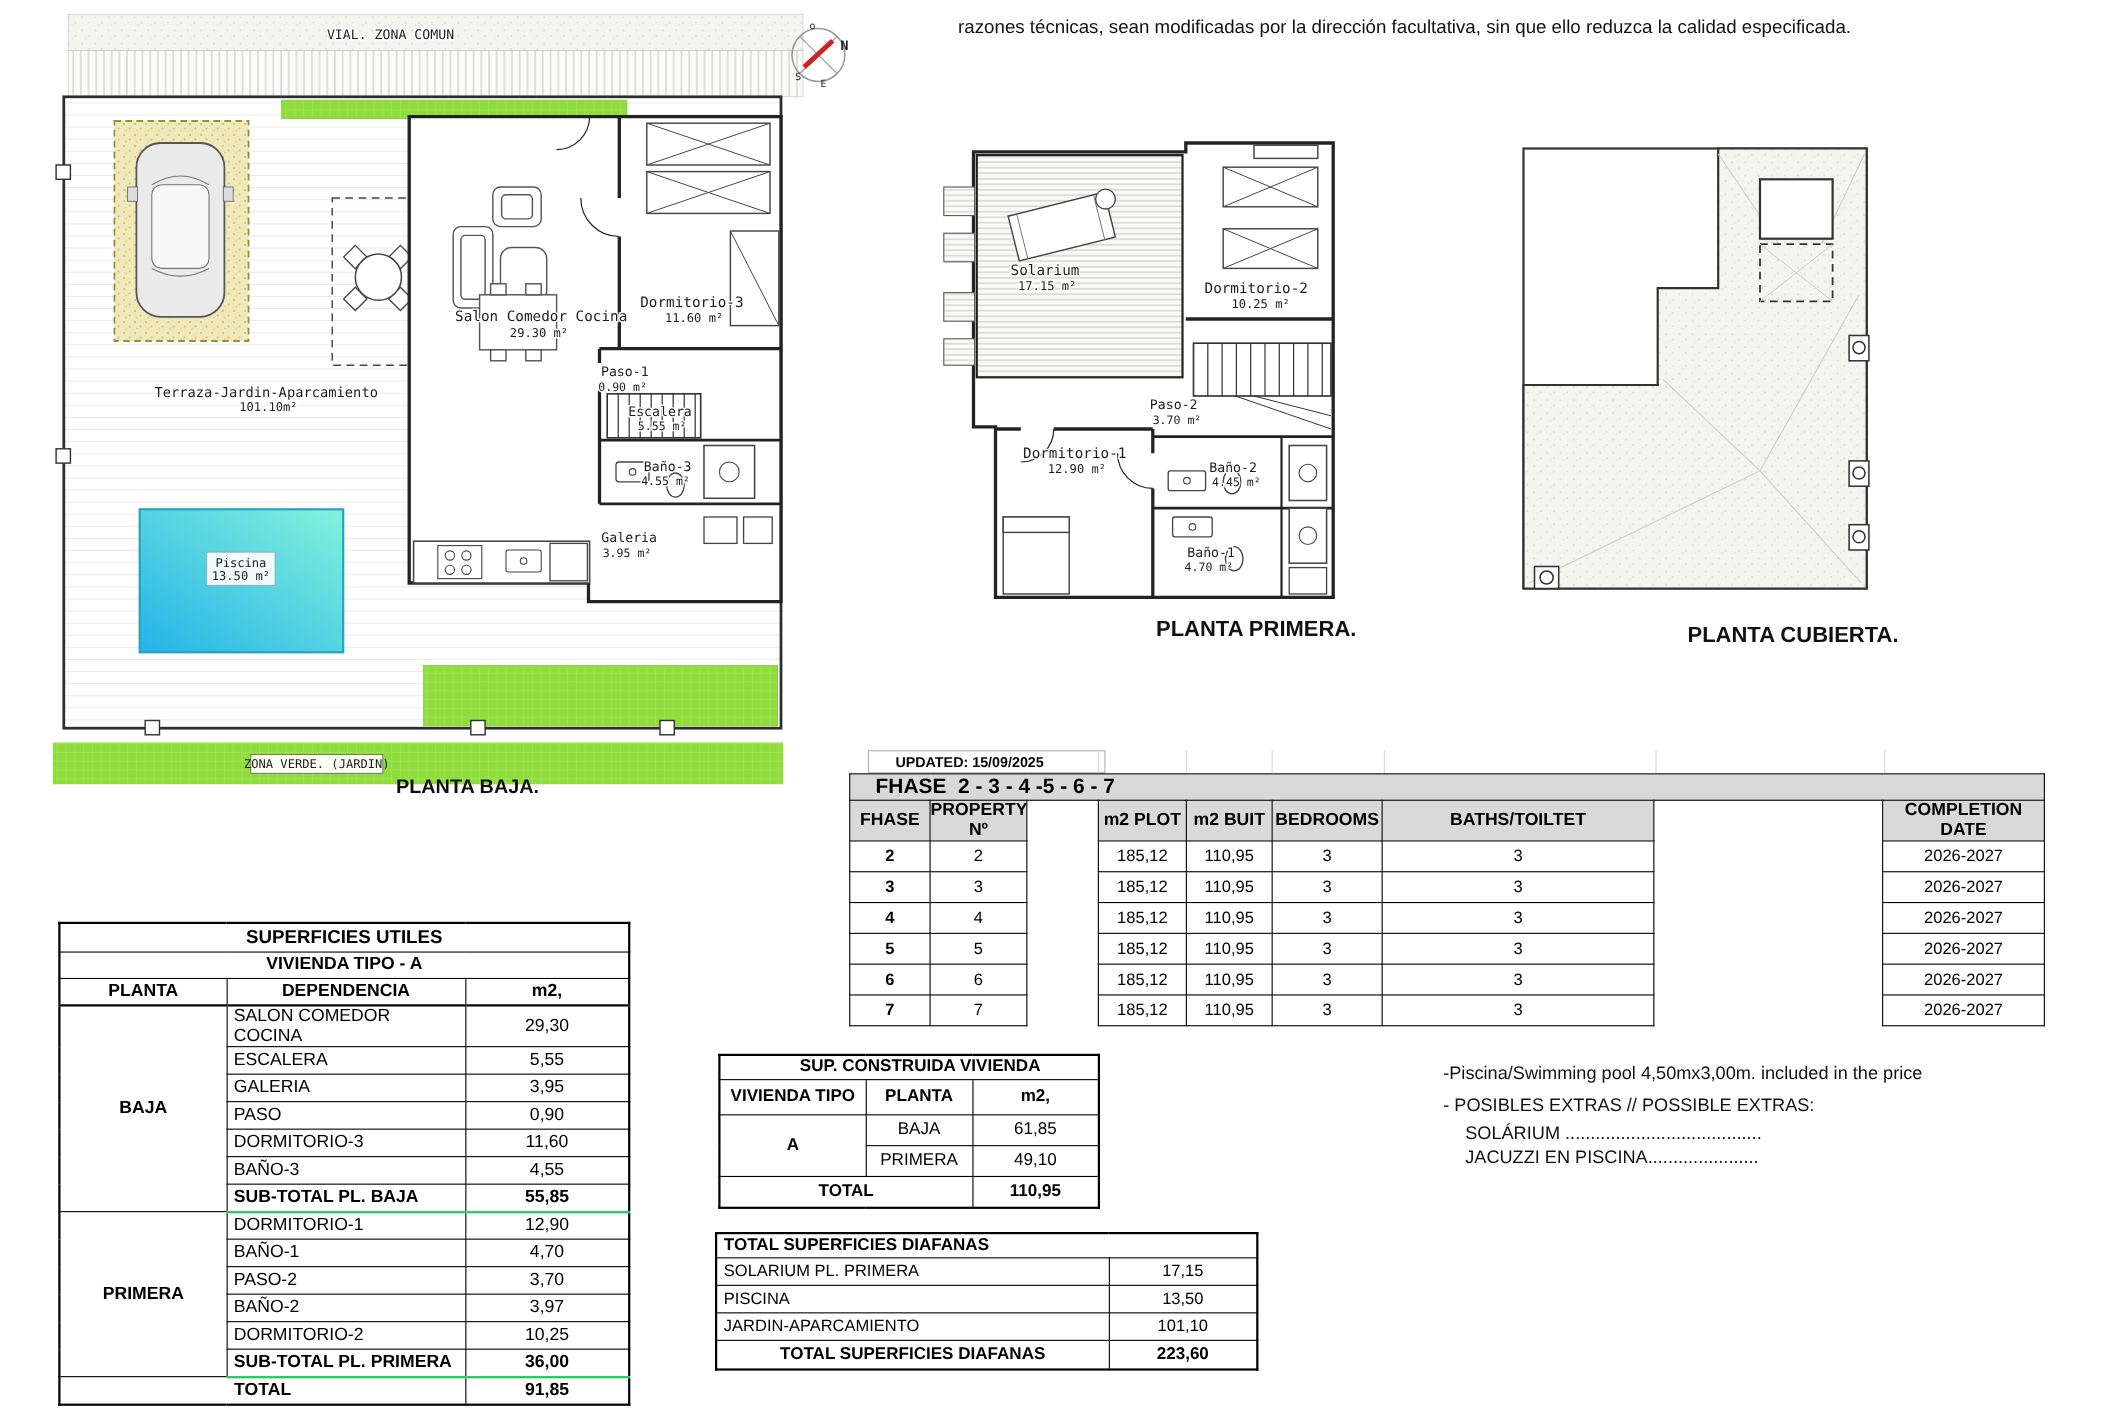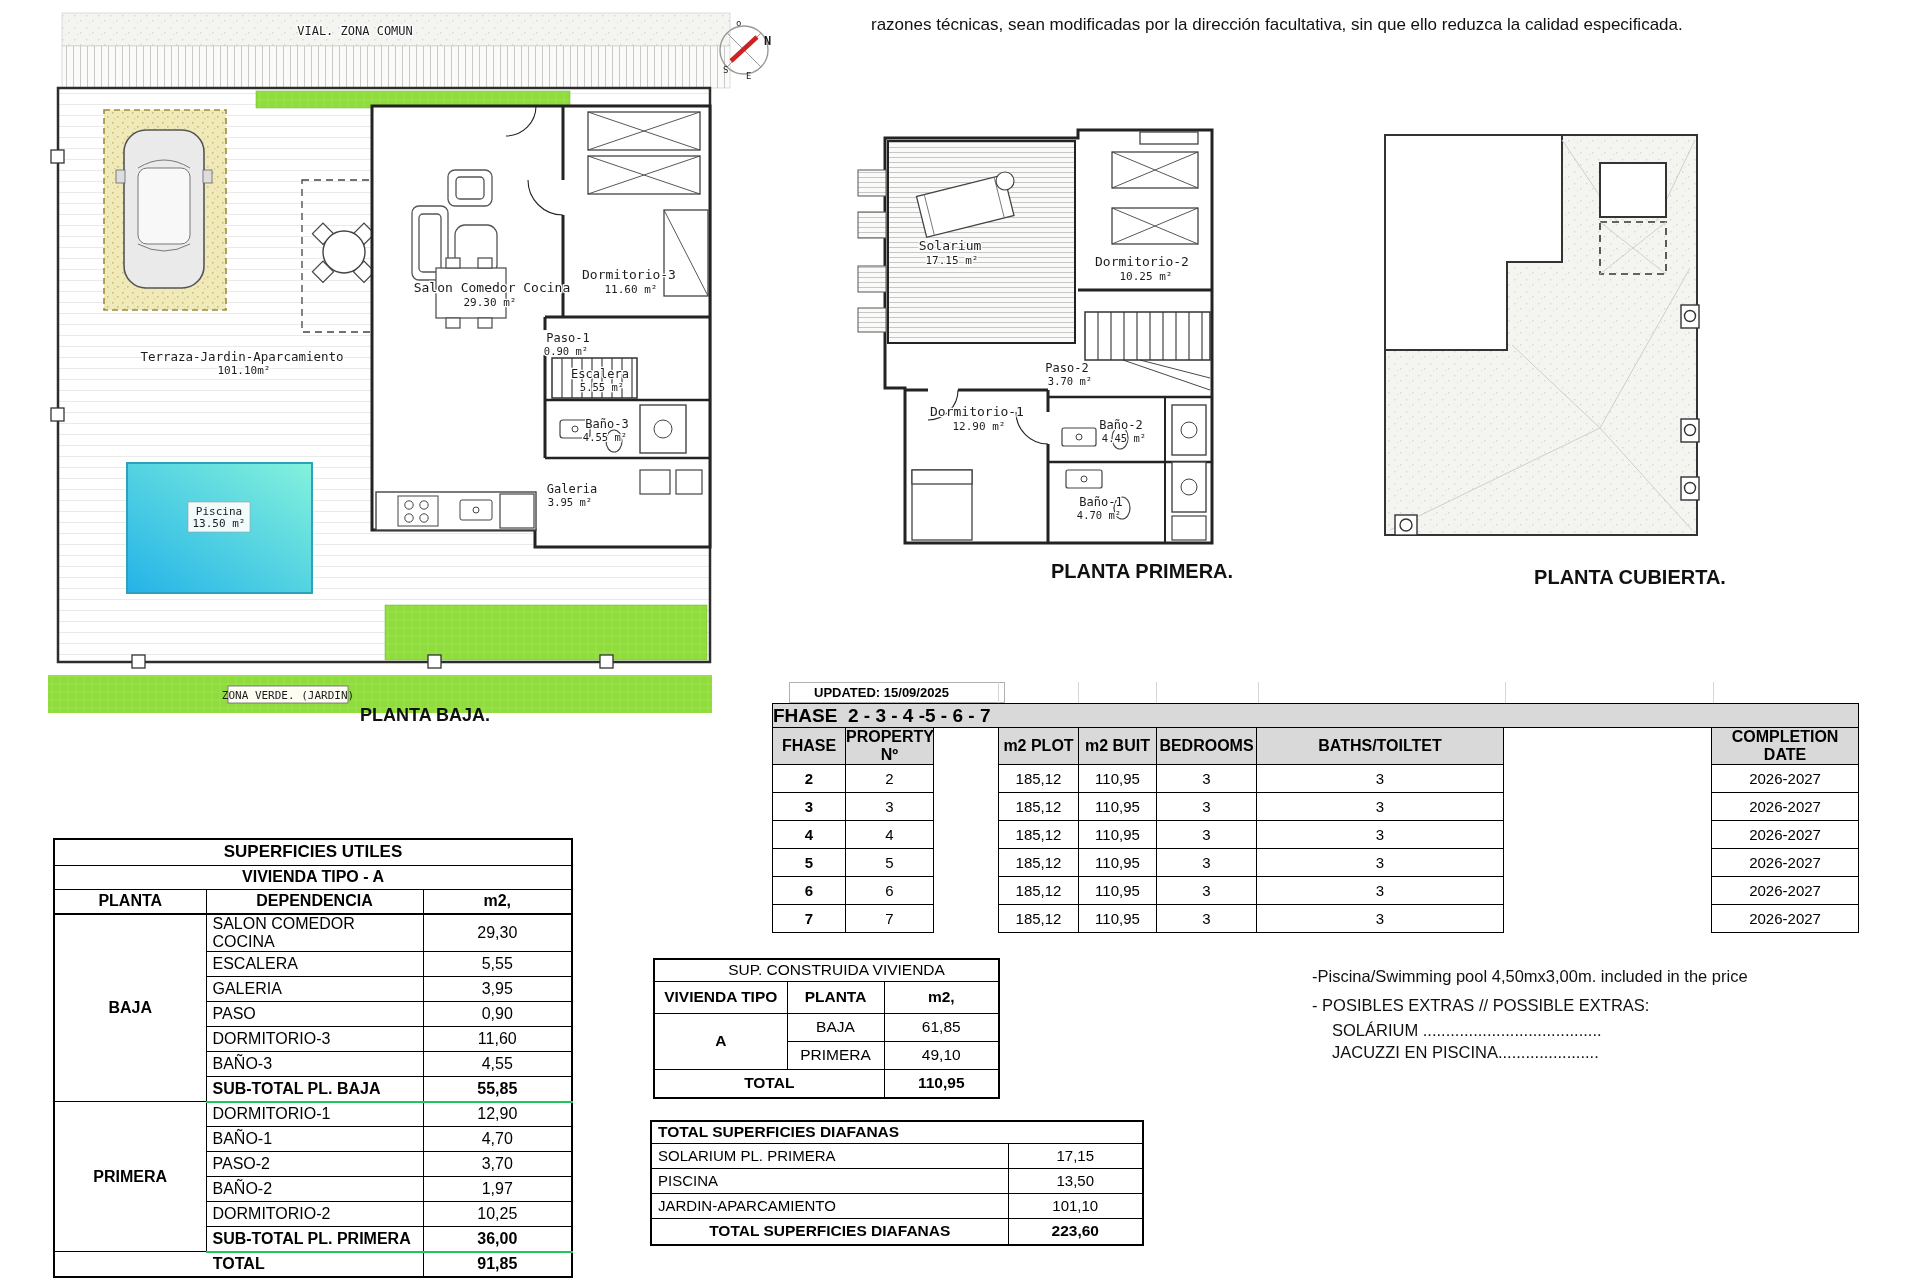--- a/index.html
+++ b/index.html
@@ -12,21 +12,21 @@
   .disclaimer .l2{padding-left:13px;}
 
   
   .phase-wrap{left:772px;top:682px;width:1088px;}
   .updated-box{position:absolute;left:17px;top:0;width:216px;height:21px;border:1px solid #b0b0b0;
                font-size:13px;font-weight:bold;line-height:20px;padding-left:24px;box-sizing:border-box;}
   .gl{position:absolute;top:0;width:1px;height:21px;background:#d6d6d6;}
   .phase-table{position:absolute;left:0;top:21px;border-collapse:collapse;table-layout:fixed;width:1086px;}
   .phase-table td,.phase-table th{padding:0;overflow:hidden;}
   .phase-table .band{background:#d9d9d9;border:1px solid #000;font-size:19px;font-weight:bold;
-                     text-align:left;padding-left:0;white-space:pre;height:23px;}
+                     text-align:left;padding-left:23px;white-space:pre;height:23px;}
   .phase-table th.c{background:#d9d9d9;font-size:16px;font-weight:bold;}
   .phase-table .c{border:1px solid #000;text-align:center;font-size:15px;}
   .phase-table .gap{border:none;background:#fff;}
   .phase-table tr.hd{height:30px;}
   .phase-table tr.dr{height:28px;}
   .bold{font-weight:bold;}
 
   
   table.doc{border-collapse:collapse;table-layout:fixed;background:#fff;}
   table.doc td,table.doc th{border:1px solid #000;padding:0 6px;overflow:hidden;box-sizing:border-box;}
@@ -39,21 +39,21 @@
   .dep{text-align:left;}
   .val{text-align:center;}
   .cen{text-align:center;}
   .vlab{text-align:center;font-weight:bold;}
   tr.sep td{border-bottom:2px solid #22c55e;}
   tr.hsep th{border-bottom:2px solid #000;}
 
   .sc{left:653px;top:958px;}
   .sc table{width:345px;border:2px solid #000;}
   .sc td,.sc th{font-size:15.5px;}
-  .sc .t1{font-weight:normal;text-align:center;height:22px;padding-left:26px;}
+  .sc .t1{font-weight:bold;text-align:center;height:22px;padding-left:26px;}
   .sc th{font-weight:bold;text-align:center;height:32px;}
   .sc tr.dr td{height:28px;}
   .sc tr.tot td{height:29px;}
 
   .df{left:650px;top:1120px;}
   .df table{width:492px;border:2px solid #000;}
   .df td{font-size:15px;height:25px;}
   .df .t1{font-size:15.5px;font-weight:bold;text-align:left;height:22px;}
   .df tr.tot td{font-size:15.5px;font-weight:bold;height:27px;}
 
@@ -531,21 +531,21 @@
       <tr>
         <td class="dep">BAÑO-1</td>
         <td class="val">4,70</td>
       </tr>
       <tr>
         <td class="dep">PASO-2</td>
         <td class="val">3,70</td>
       </tr>
       <tr>
         <td class="dep">BAÑO-2</td>
-        <td class="val">1,97</td>
+        <td class="val">3,97</td>
       </tr>
       <tr>
         <td class="dep">DORMITORIO-2</td>
         <td class="val">10,25</td>
       </tr>
       <tr class="sep">
         <td class="dep bold">SUB-TOTAL PL. PRIMERA</td>
         <td class="val bold">36,00</td>
       </tr>
       <tr>

